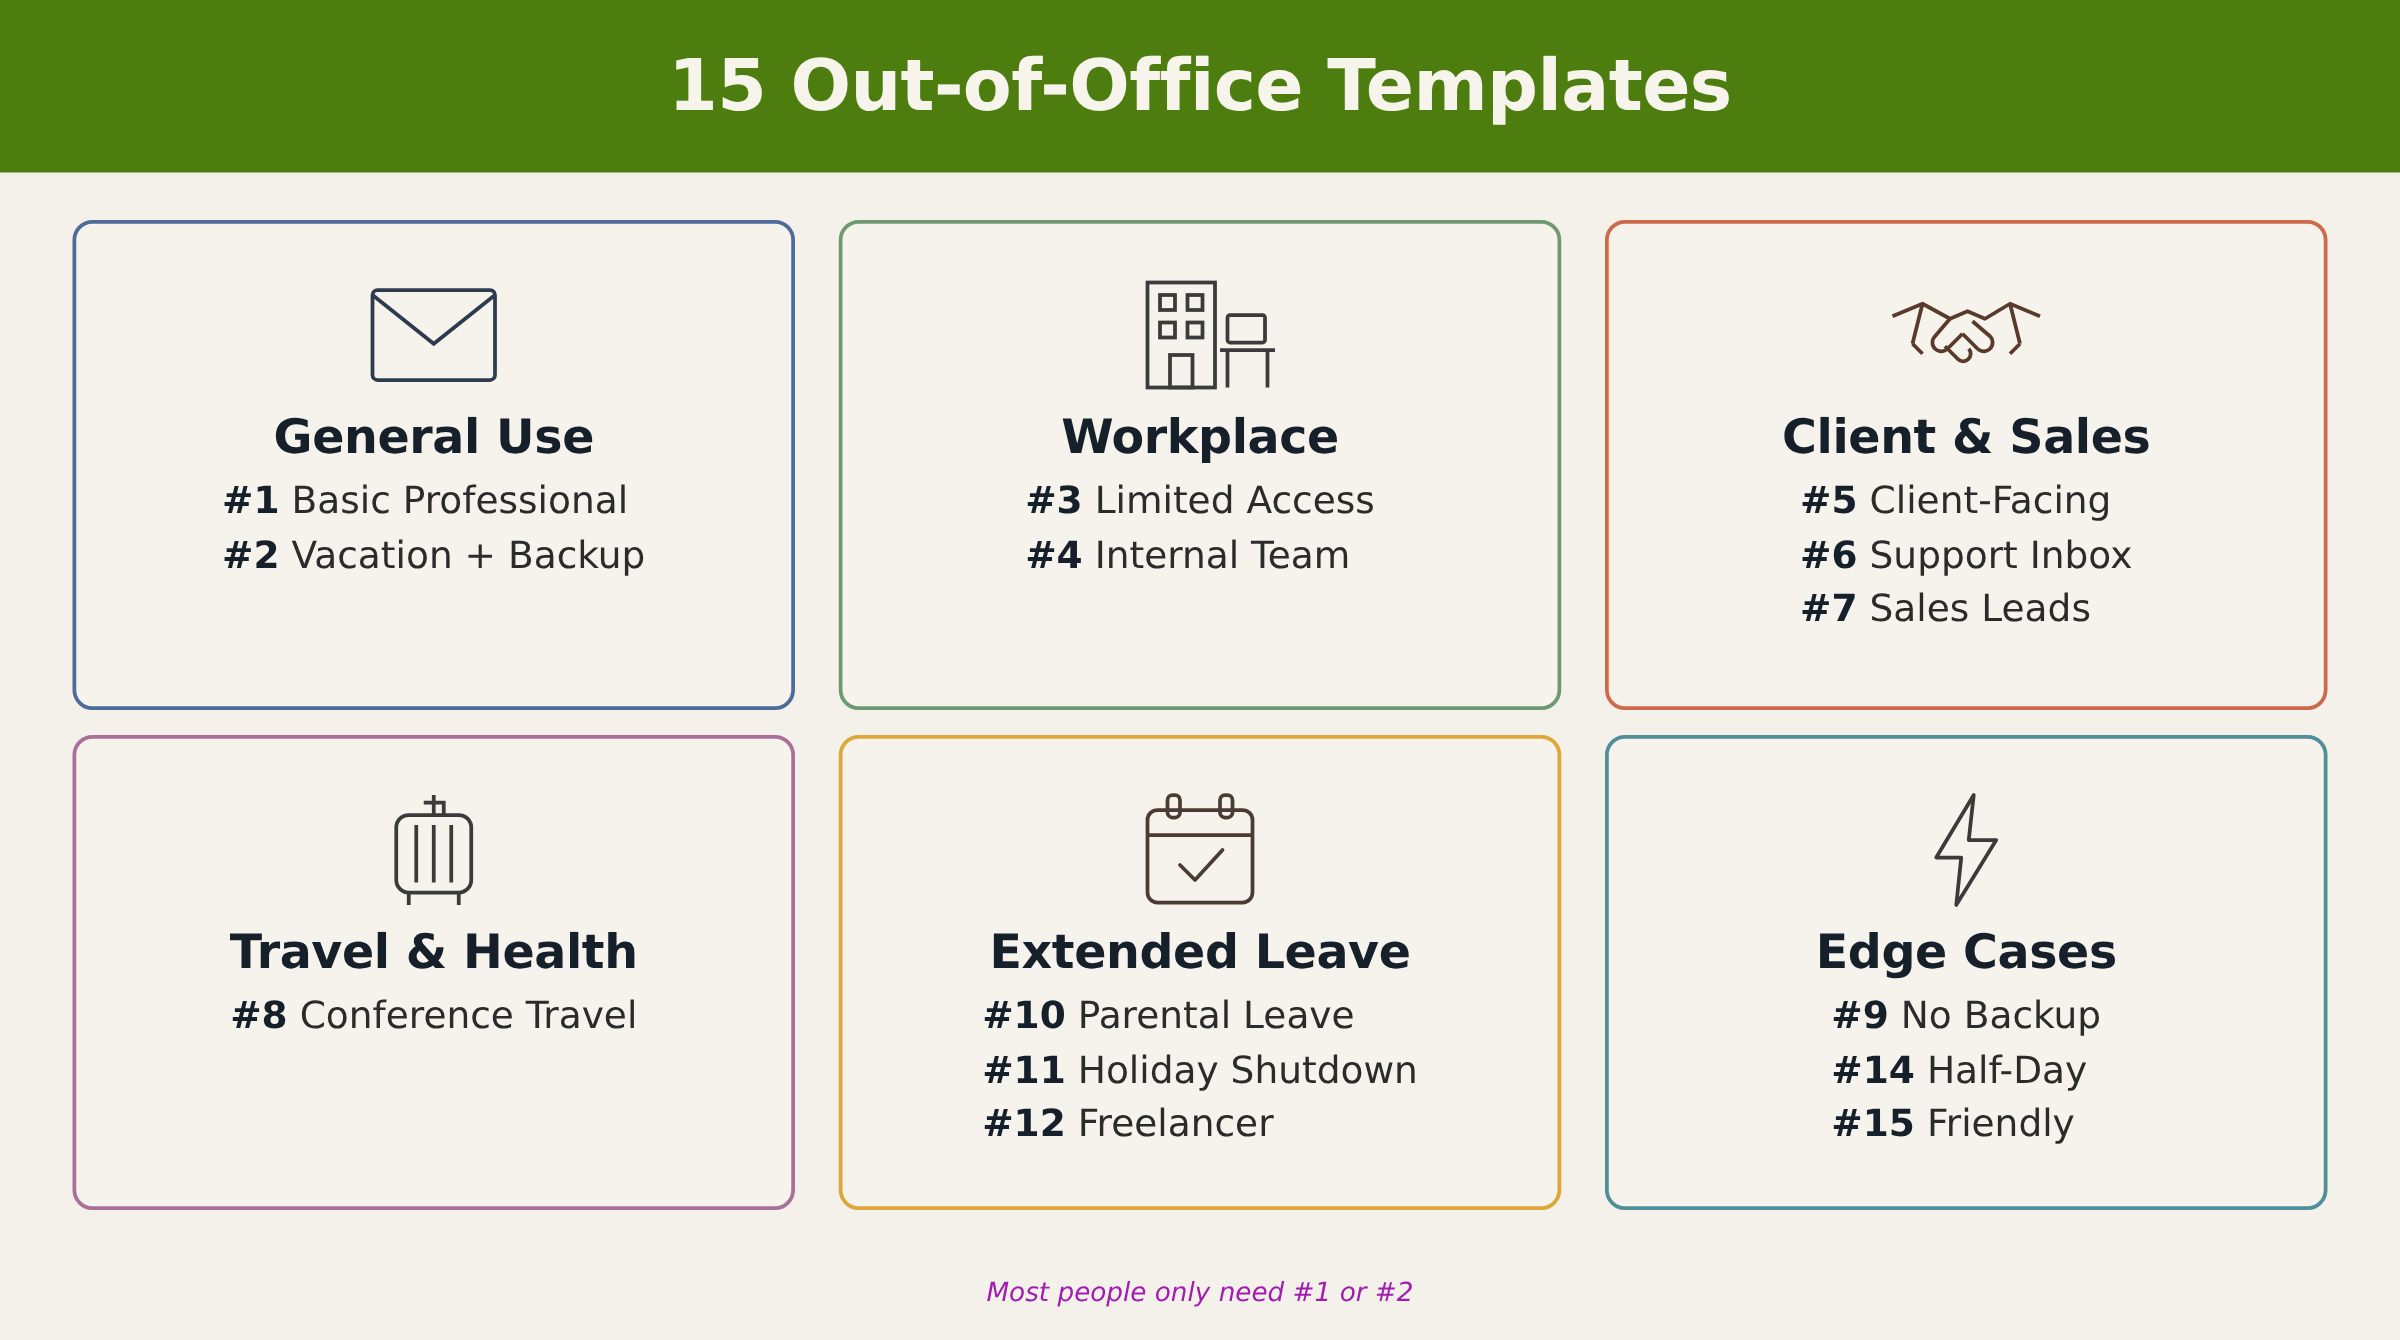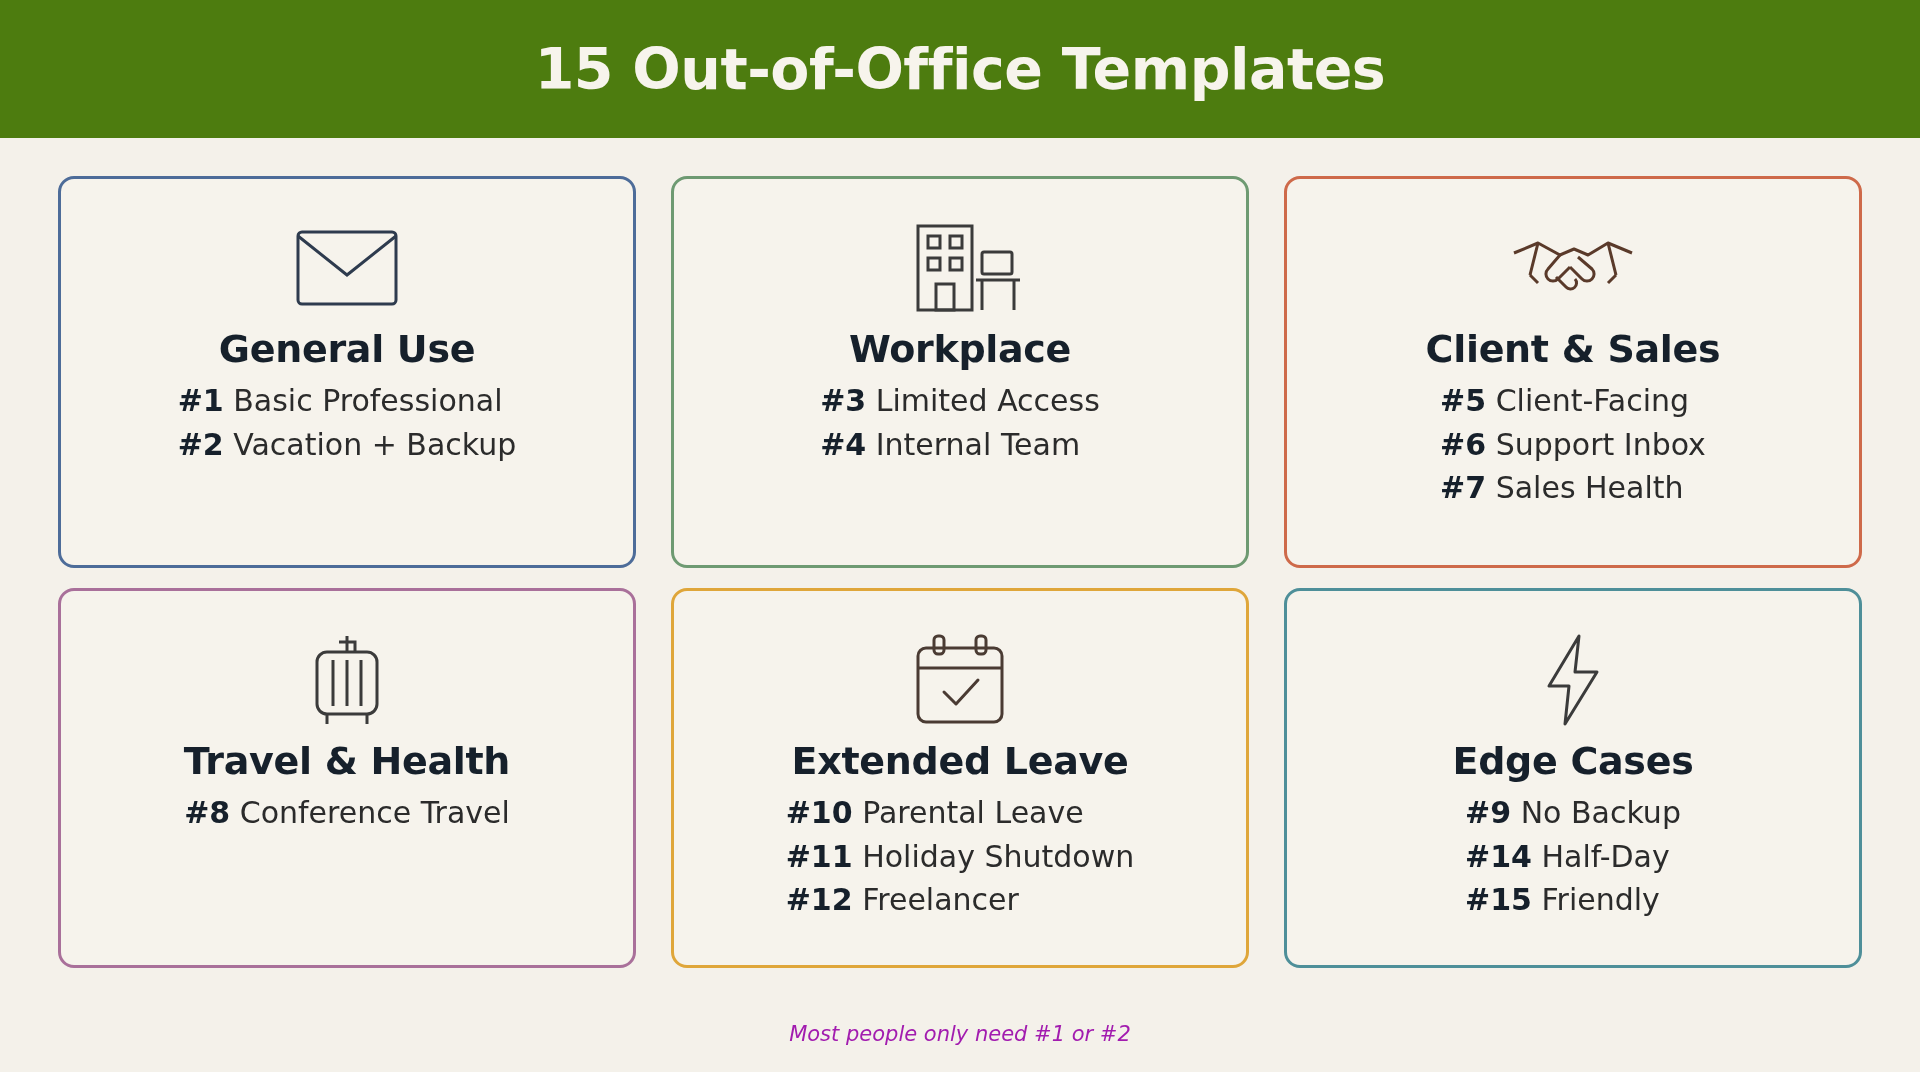--- a/index.html
+++ b/index.html
@@ -174,21 +174,21 @@
         <div class="item-line">
           <span class="item-num">#5</span>
           <span>Client-Facing</span>
         </div>
         <div class="item-line">
           <span class="item-num">#6</span>
           <span>Support Inbox</span>
         </div>
         <div class="item-line">
           <span class="item-num">#7</span>
-          <span>Sales Health</span>
+          <span>Sales Leads</span>
         </div>
       </div>
     </div>
 
     <div class="card" style="border-color:#a9709a">
       <div class="card-icon">
         <svg width="80" height="100" viewBox="0 0 80 100">
           <path d="M32 12 h16 v10" fill="none" stroke="#3b3b3b" stroke-width="3"></path>
           <line x1="40" y1="6" x2="40" y2="22" stroke="#3b3b3b" stroke-width="3"></line>
           <rect x="10" y="22" width="60" height="62" rx="10" fill="none" stroke="#3b3b3b" stroke-width="3"></rect>

